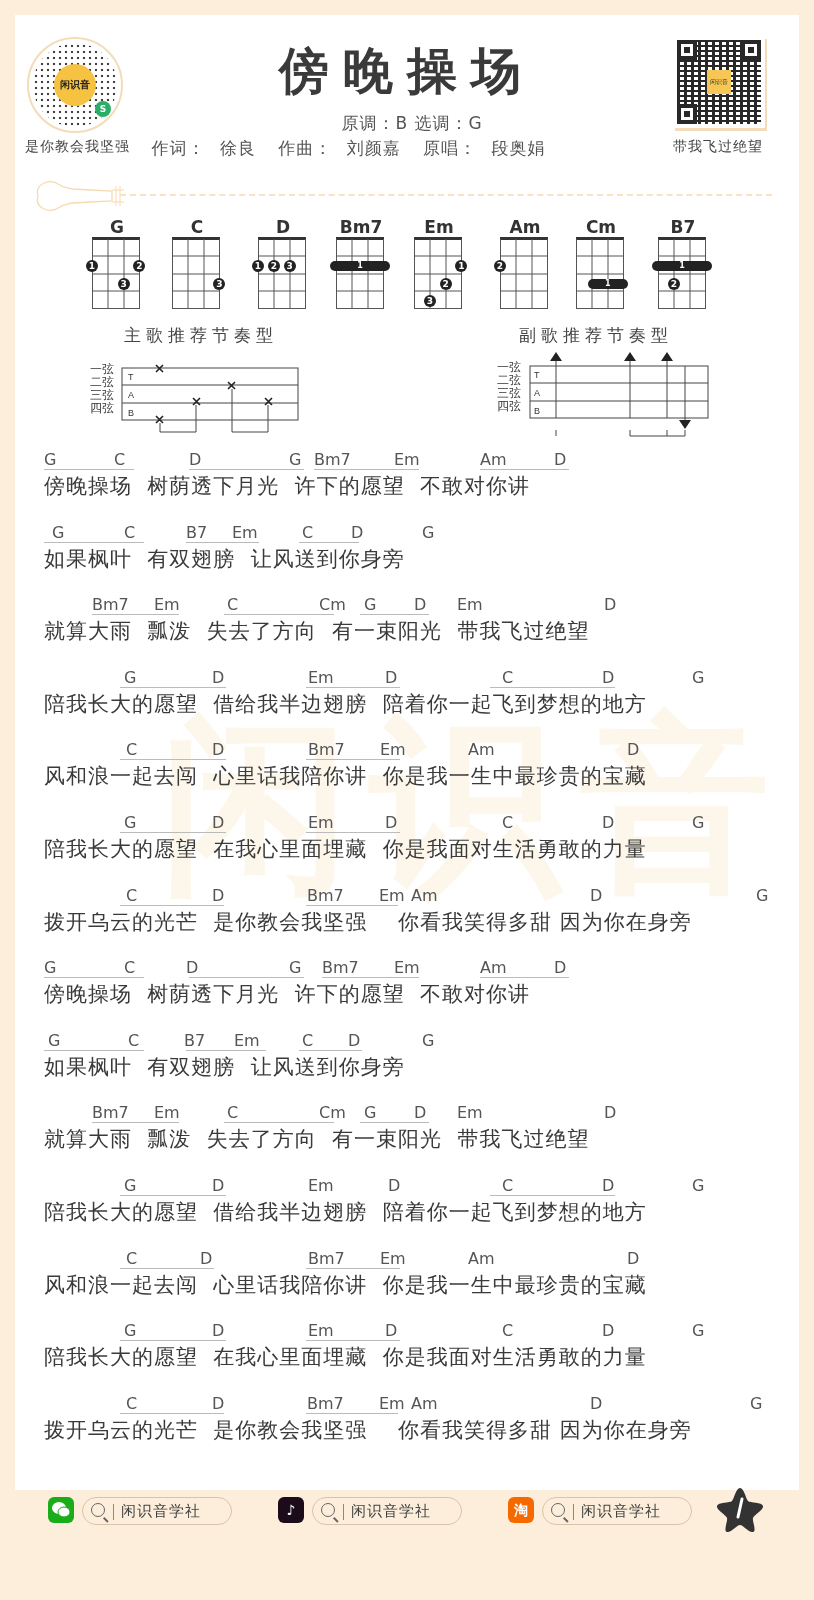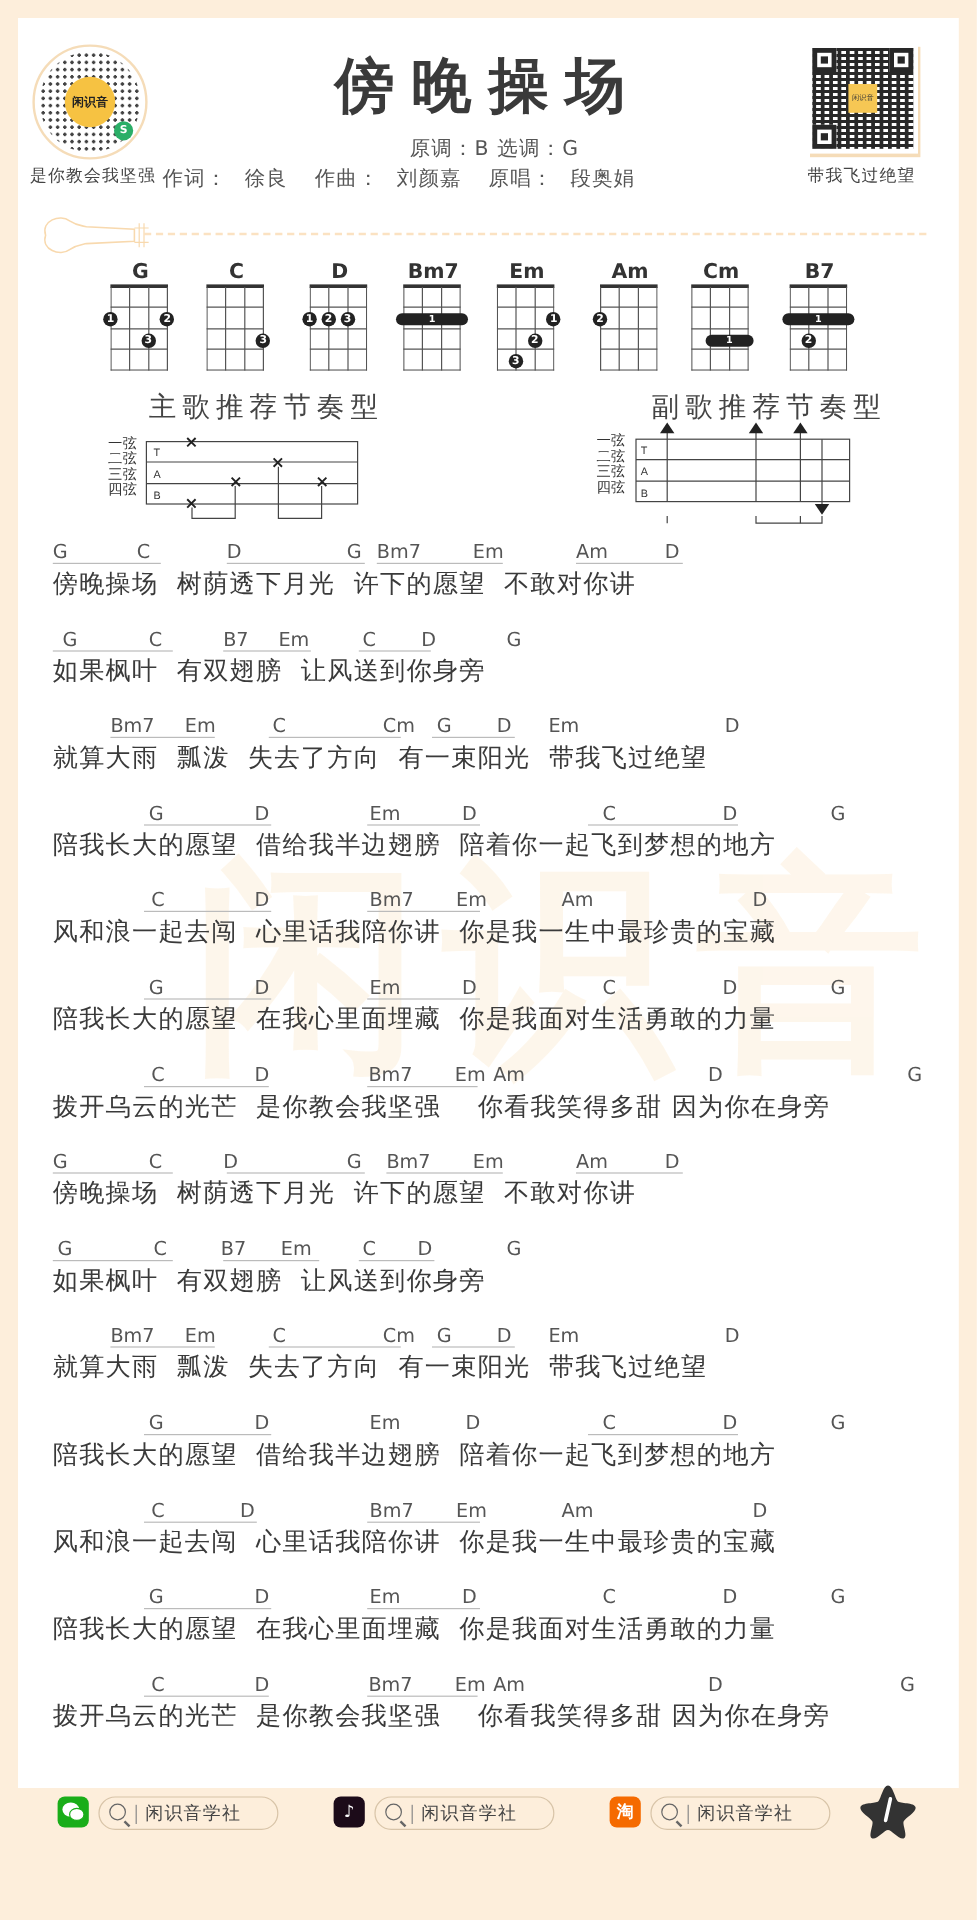--- a/index.html
+++ b/index.html
@@ -16,33 +16,33 @@
      background:
        linear-gradient(90deg, #111 50%, transparent 50%) 0 0/7px 7px,
        linear-gradient(#111 50%, transparent 50%) 0 0/11px 5px;
      opacity: .9; }
   .qr-right .corner { position: absolute; width: 20px; height: 20px; border: 4px solid #111; background: #fff; }
   .qr-right .corner::after { content: ""; position: absolute; left: 3px; top: 3px; width: 6px; height: 6px; background: #111; }
   .qr-right .logo { position: absolute; left: 30px; top: 30px; width: 24px; height: 24px; background: #f6c242; font-size: 6px; text-align: center; line-height: 24px; color: #222; }
   .caption { position: absolute; font-size: 14px; color: #444; letter-spacing: 1px; }
   .title { position: absolute; left: 0; width: 814px; top: 38px; text-align: center; font-size: 50px; font-weight: bold; letter-spacing: 14px; color: #3a3a3a; }
   .meta1 { position: absolute; left: 0; width: 814px; top: 112px; text-align: center; font-size: 17px; color: #555; letter-spacing: 1px; padding-left: 10px; }
-  .meta2 { position: absolute; left: 0; width: 665px; top: 137px; text-align: center; font-size: 17px; color: #555; letter-spacing: 1px; }
+  .meta2 { position: absolute; left: 16px; width: 665px; top: 137px; text-align: center; font-size: 17px; color: #555; letter-spacing: 1px; }
   .meta2 span { margin: 0 4px; }
   .divider { position: absolute; left: 120px; right: 42px; top: 194px; border-top: 2px dashed #fbe2c2; }
   .uke { position: absolute; left: 32px; top: 176px; }
 
   .chord { position: absolute; top: 217px; width: 50px; }
   .chord .name { text-align: center; font-size: 17px; font-weight: bold; color: #333; height: 20px; line-height: 20px; }
   .chord .board { position: relative; width: 48px; height: 70px; margin-top: 0; border-top: 3px solid #333; }
   .chord .board svg { position: absolute; left: 0; top: -1px; }
   .dot { position: absolute; width: 12px; height: 12px; border-radius: 50%; background: #222; color: #fff; font-size: 9px; font-weight: bold; text-align: center; line-height: 12px; }
   .barre { position: absolute; height: 10px; border-radius: 5px; background: #222; color: #fff; font-size: 8px; font-weight: bold; text-align: center; line-height: 10px; }
 
-  .rhythm-title { position: absolute; top: 324px; font-size: 23px; color: #444; letter-spacing: 5px; }
+  .rhythm-title { position: absolute; top: 324px; font-size: 17px; color: #444; letter-spacing: 5px; }
   .tab { position: absolute; }
   .strings-label { position: absolute; font-size: 12px; color: #333; line-height: 13px; }
 
   .line { position: absolute; left: 44px; height: 56px; width: 740px; }
   .line .lyric { position: absolute; left: 0; top: 22px; font-size: 21px; color: #3a3a3a; white-space: nowrap; letter-spacing: 1px; }
   .line .ch { position: absolute; top: 0; font-size: 16px; color: #555; white-space: nowrap; }
   .line .ul { position: absolute; top: 19px; height: 0; border-top: 1.5px solid #bbb; }
 
   .footer { position: absolute; top: 1497px; height: 28px; }
   .footer .app { position: absolute; top: 0; width: 26px; height: 26px; border-radius: 6px; color: #fff; font-size: 14px; text-align: center; line-height: 26px; font-weight: bold; }
@@ -242,21 +242,21 @@
             <line x1="0" y1="69.5" x2="48" y2="69.5"></line>
           </g>
         </svg>
         <div class="barre" style="left: -6px; width: 60px; top: 21px;">1</div>
         <div class="dot" style="left: 9.8px; top: 37.5px;">2</div>
       </div>
     </div>
   </div>
 
 <div class="rhythm-title" style="left:124px;">主歌推荐节奏型</div>
-<div class="rhythm-title" style="left:543px;">副歌推荐节奏型</div>
+<div class="rhythm-title" style="left:519px;">副歌推荐节奏型</div>
 
 <div class="strings-label" style="left:90px;top:363px;">
   <div>一弦</div>
   <div>二弦</div>
   <div>三弦</div>
   <div>四弦</div>
 </div>
 <svg class="tab" style="left:120px;top:360px" width="182" height="78">
   <rect x="2" y="8" width="176" height="52" fill="none" stroke="#444" stroke-width="1"></rect>
   <line x1="2" y1="25" x2="178" y2="25" stroke="#444"></line>

